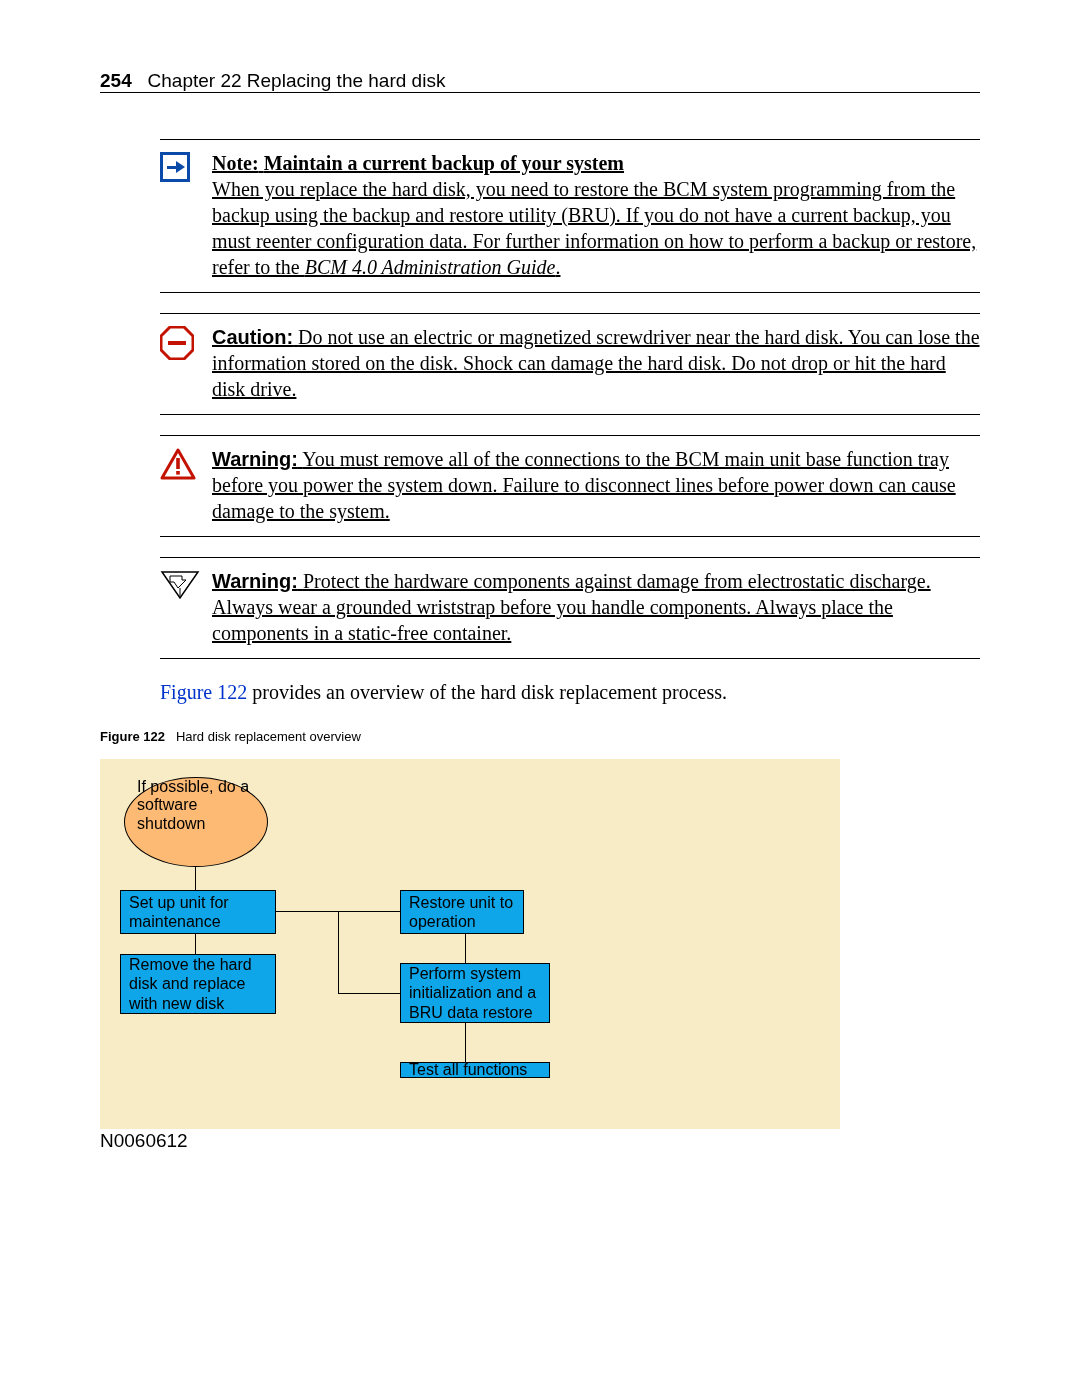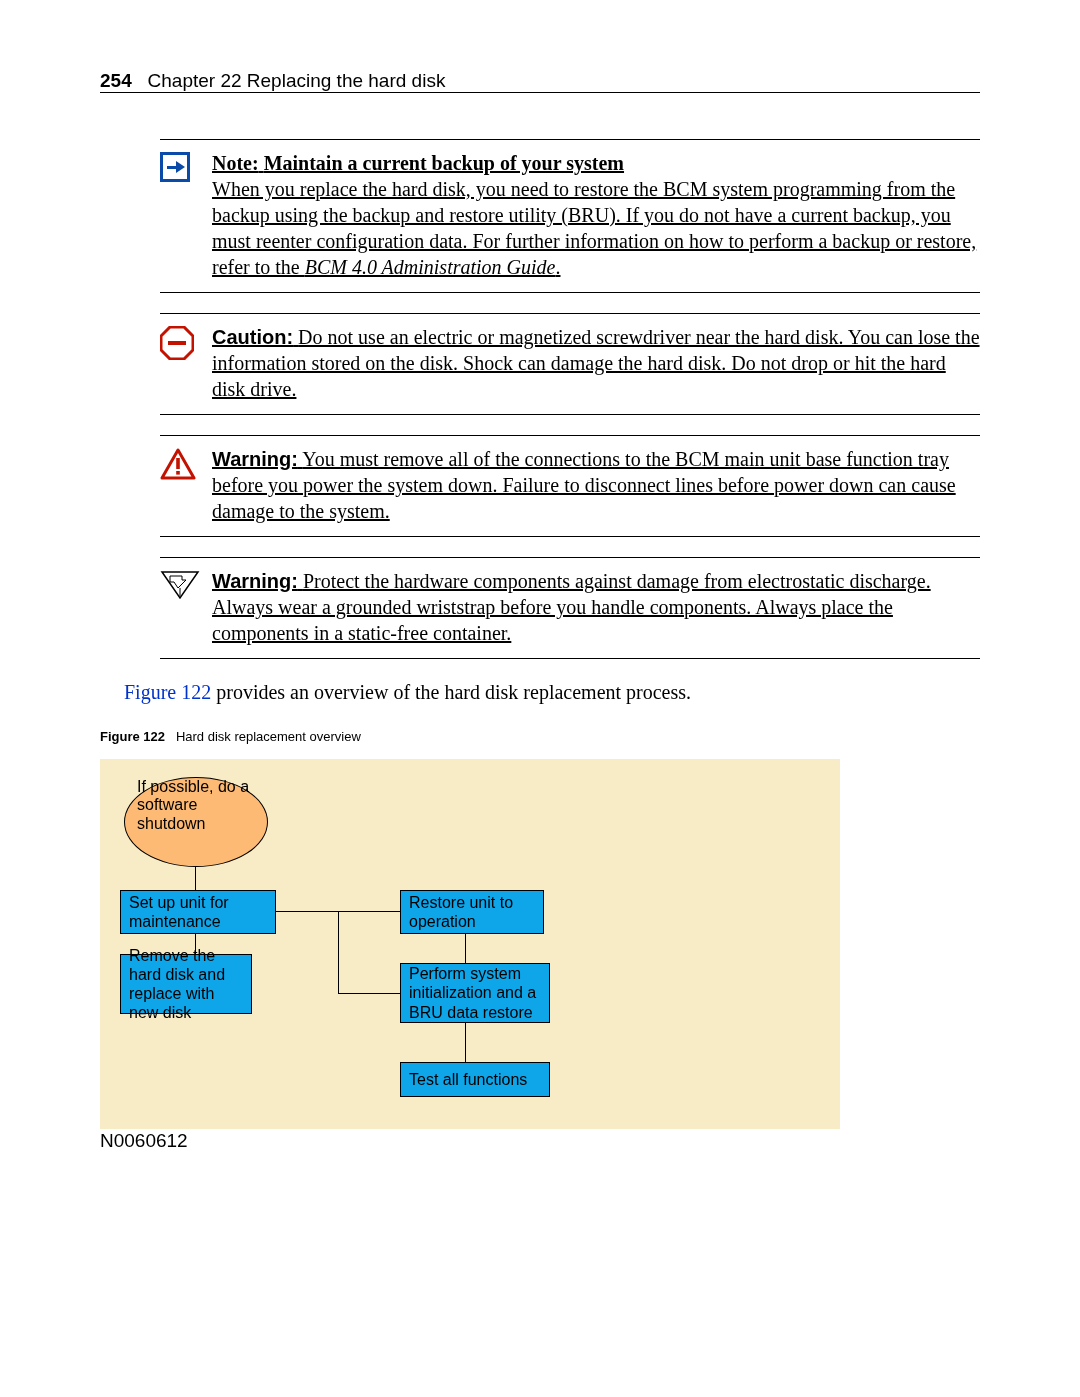--- a/index.html
+++ b/index.html
@@ -42,21 +42,21 @@
   .callout .text-col {
     flex: 1;
     font-size: 20px;
     line-height: 1.3;
   }
   .callout .title { font-weight: bold; }
   .callout .subtitle { font-weight: bold; }
   .italic { font-style: italic; }
   .sentence-link {
     margin-top: 22px;
-    margin-left: 24px;
+    margin-left: 60px;
     font-size: 20px;
   }
   .fig-link { color: #0033cc; }
   .figure-caption {
     margin-top: 25px;
     font-family: Arial, Helvetica, sans-serif;
     font-size: 13px;
   }
   .diagram {
     margin-top: 15px;
@@ -217,31 +217,31 @@
 
   <div class="diagram">
 
     <div class="d-ellipse" style="left:24px; top:18px; width:144px; height:90px;">
       <span>If possible, do a software shutdown</span>
     </div>
 
     <div class="d-box" style="left:20px; top:131px; width:156px; height:44px;">
       <span>Set up unit for maintenance</span>
     </div>
-    <div class="d-box" style="left:20px; top:195px; width:132px; height:60px;">
+    <div class="d-box" style="left:20px; top:195px; width:156px; height:60px;">
       <span>Remove the hard disk and replace with new disk</span>
     </div>
 
-    <div class="d-box" style="left:300px; top:131px; width:144px; height:44px;">
+    <div class="d-box" style="left:300px; top:131px; width:124px; height:44px;">
       <span>Restore unit to operation</span>
     </div>
     <div class="d-box" style="left:300px; top:204px; width:150px; height:60px;">
       <span>Perform system initialization and a BRU data restore</span>
     </div>
-    <div class="d-box" style="left:300px; top:303px; width:150px; height:35px;">
+    <div class="d-box" style="left:300px; top:303px; width:150px; height:16px;">
       <span>Test all functions</span>
     </div>
 
     <div class="d-line" style="left:95px; top:108px; width:1px; height:23px;"></div>
 
     <div class="d-line" style="left:95px; top:175px; width:1px; height:20px;"></div>
 
     <div class="d-line" style="left:176px; top:152px; width:62px; height:1px;"></div>
     <div class="d-line" style="left:238px; top:152px; width:1px; height:1px;"></div>
     <div class="d-line" style="left:238px; top:152px; width:62px; height:1px;"></div>

